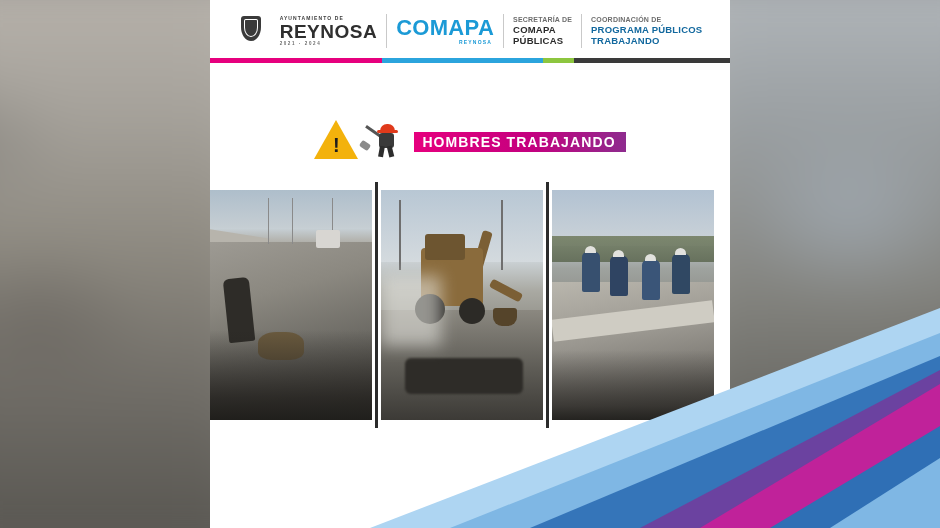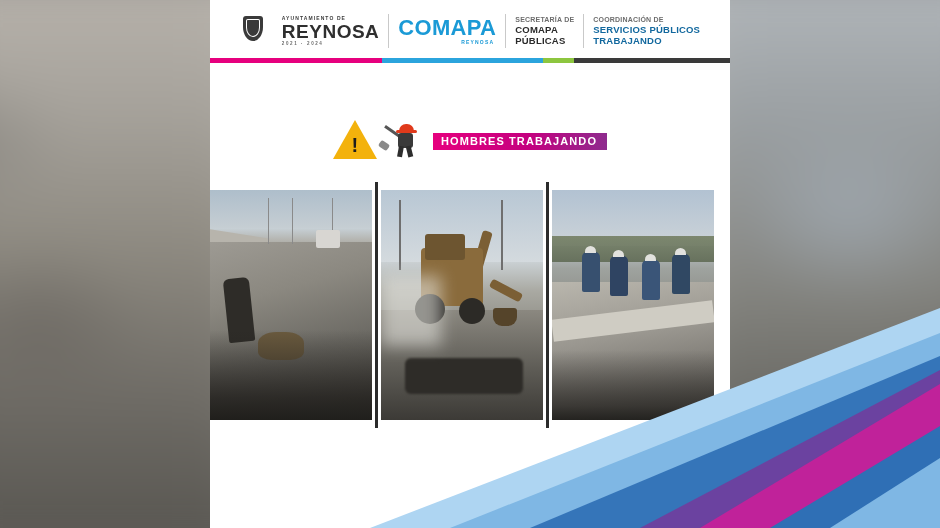--- a/index.html
+++ b/index.html
@@ -298,21 +298,21 @@
   .prog {
     font-size: 23px;
     font-weight: bold;
     color: #2b2b2b;
     letter-spacing: .5px;
   }
   .hombres {
     margin-top: 3px;
     background: linear-gradient(90deg, #e6007e 0%, #c4007f 55%, #8e2b8e 100%);
     color: #ffffff;
-    font-size: 11px;
+    font-size: 14px;
     font-weight: bold;
     letter-spacing: 1.1px;
     padding: 3px 10px 3px 8px;
     display: inline-block;
   }
 
   
   .photos {
     position: absolute;
     left: 0;
@@ -451,21 +451,21 @@
             <div class="txt-big">COMAPA</div>
             <div class="txt-big">PÚBLICAS</div>
           </div>
         </div>
 
         <div class="sep"></div>
 
         <div class="logo-block">
           <div class="txtblock">
             <div class="txt-small txt-small-blue">COORDINACIÓN DE</div>
-            <div class="txt-big txt-big-blue">SERVICIOS PÚBLICOS</div>
+            <div class="txt-big txt-big-blue">PROGRAMA PÚBLICOS</div>
             <div class="txt-big txt-big-blue">TRABAJANDO</div>
           </div>
         </div>
 
       </div>
 
       <div class="rule">
         <div style="width:33%;background:#e6007e"></div>
         <div style="width:31%;background:#2ba4dd"></div>
         <div style="width:6%;background:#8dc63f"></div>

